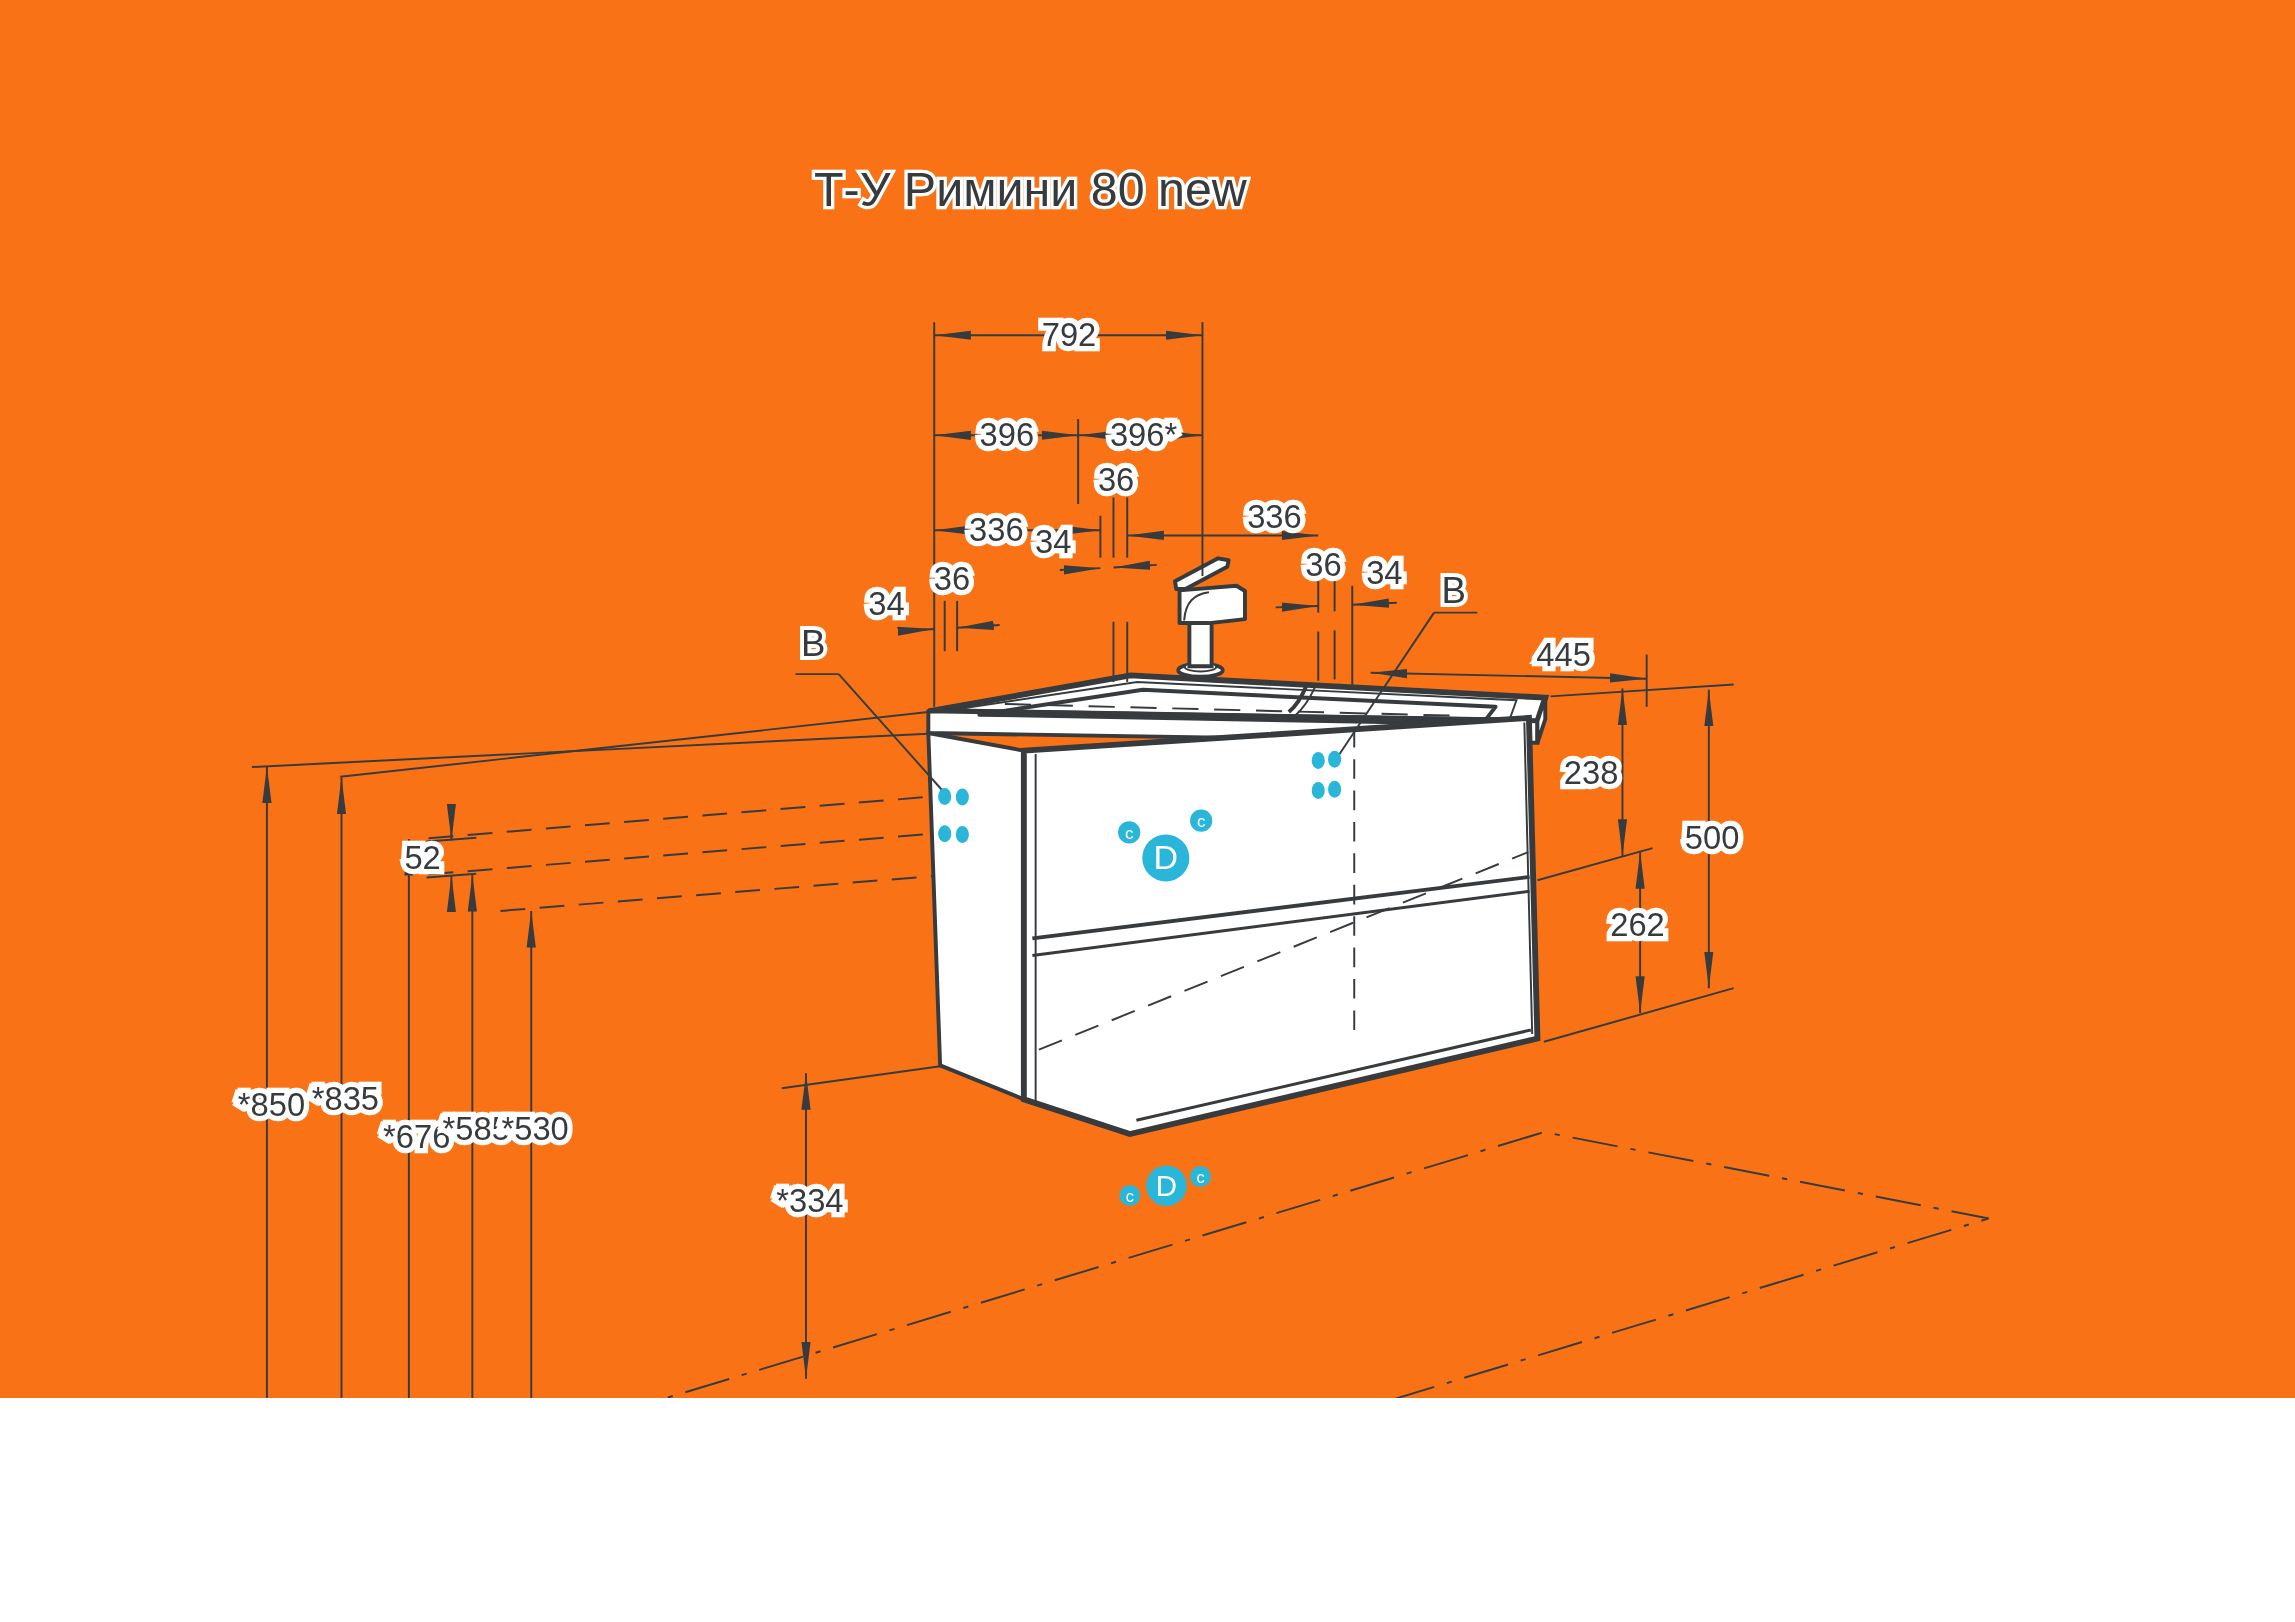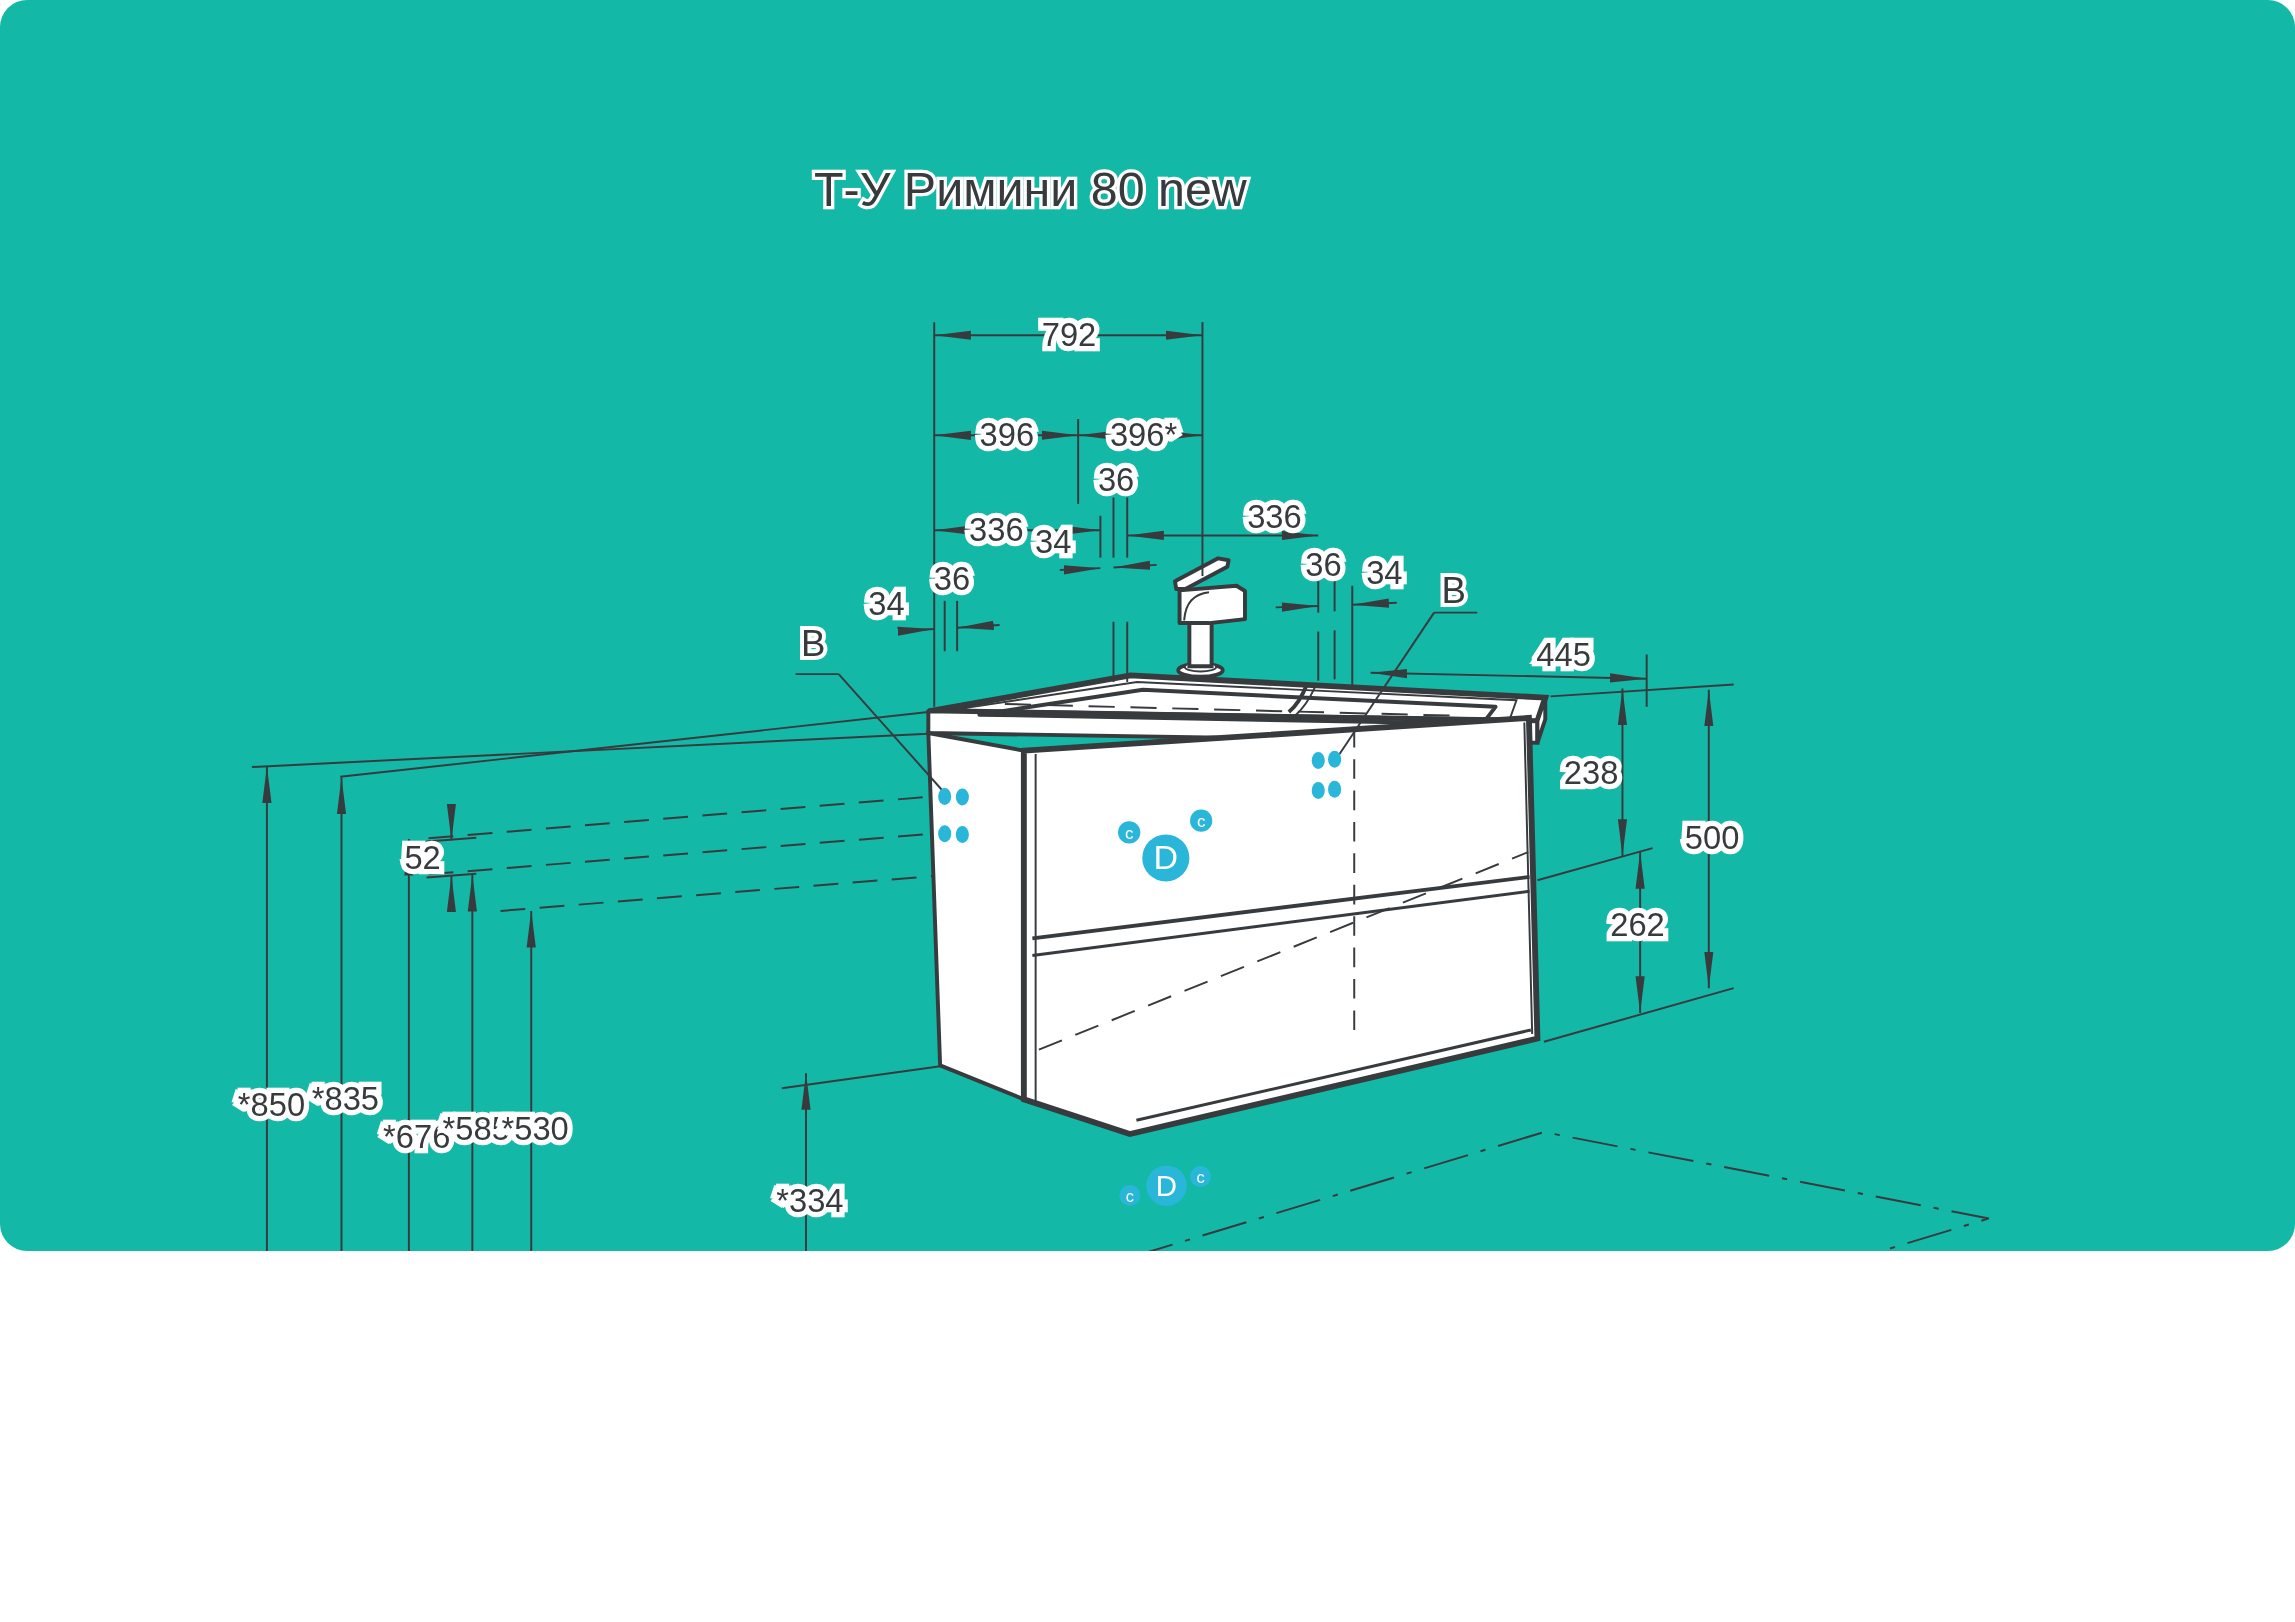--- a/index.html
+++ b/index.html
@@ -1,16 +1,16 @@
 <!DOCTYPE html>
 <html style="font-size:10.5px"><head>
 <meta charset="utf-8">
 <style>
   html,body{margin:0;padding:0;background:#fff;}
-  .page{width:2295px;height:1251px;position:relative;background:#14b8a6;border-radius:27px;}
+  .page{width:2295px;height:1398px;position:relative;background:#f97316;}
   svg{display:block;}
   text{font-family:"Liberation Sans", sans-serif;fill:#373b3e;}
   .dim{font-size:50px;paint-order:stroke fill;stroke:#ffffff;stroke-width:16px;}
   .dim-mid{text-anchor:middle;}
   .title-text{font-size:74px;text-anchor:middle;paint-order:stroke fill;stroke:#fff;stroke-width:10px;}
   .callout{font-size:56px;text-anchor:middle;paint-order:stroke fill;stroke:#fff;stroke-width:12px;}
   .marker-letter{fill:#ffffff;text-anchor:middle;font-weight:100;}
   .ln{stroke:#373b3e;fill:none;stroke-linecap:butt;}
   .thick{stroke-width:9px;}
   .mid{stroke-width:6px;}

